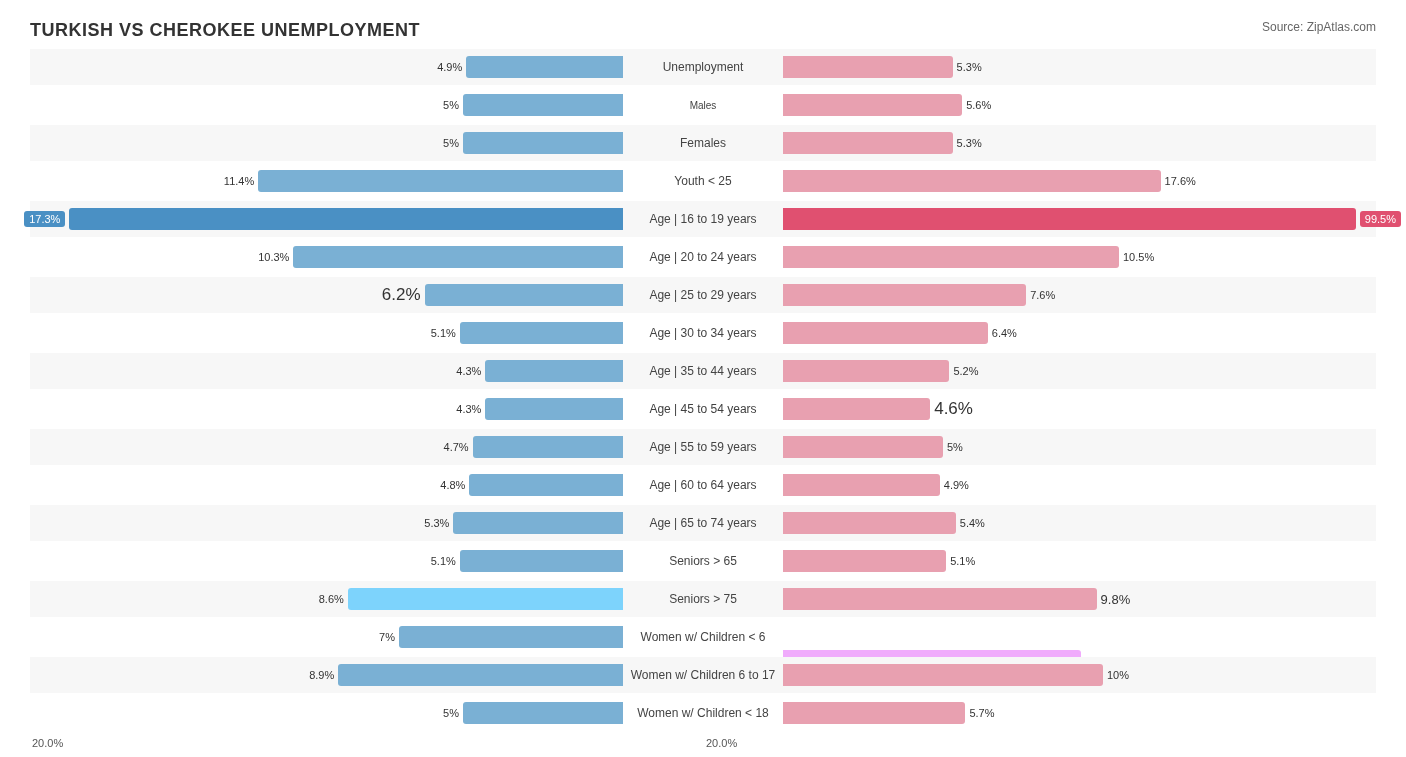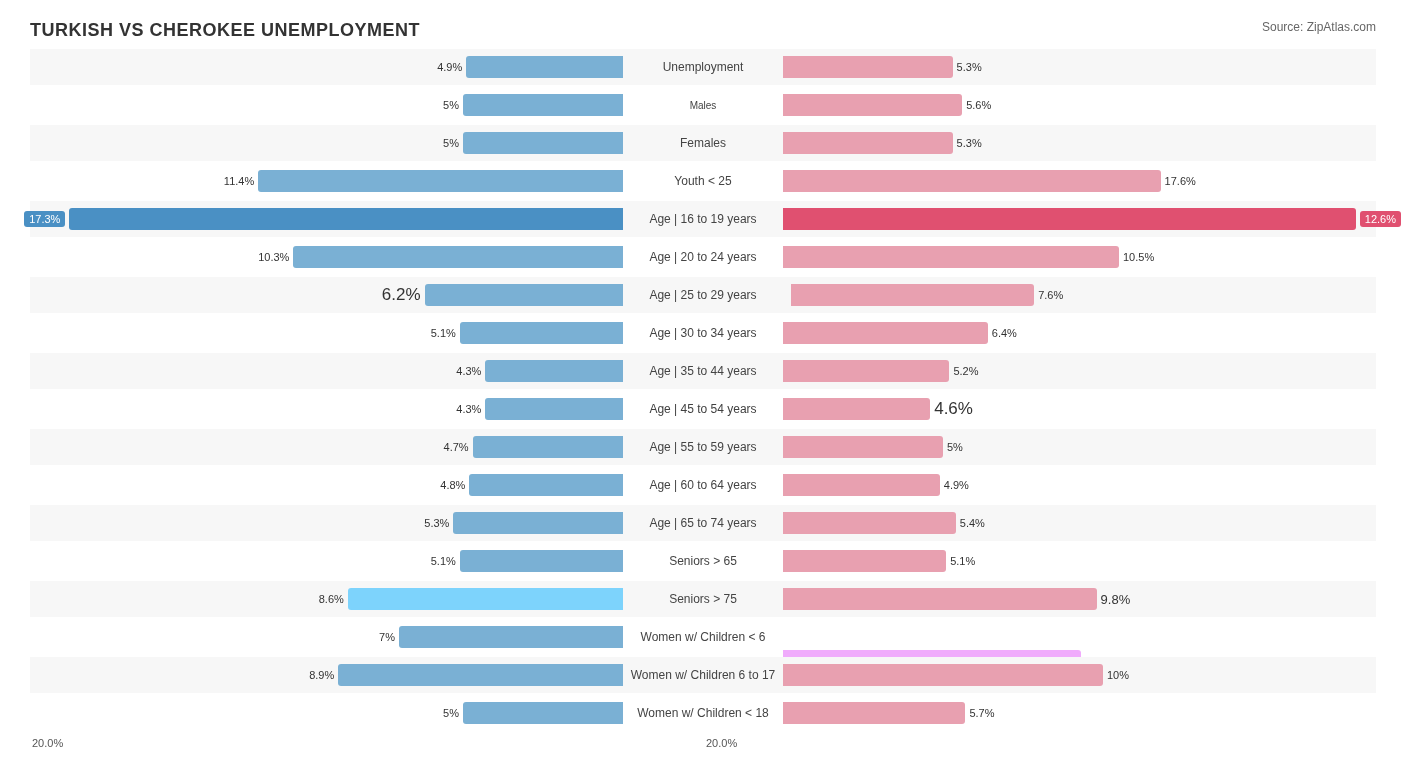--- a/index.html
+++ b/index.html
@@ -222,21 +222,21 @@
       <div class="left-section" style="position:relative; flex:1; display:flex; align-items:center; justify-content:flex-end; height:100%; padding-right:2px;">
         <div class="bar-turkish highlight" style="width:553.6px; background:#4a90c4; height:22px; border-radius:3px 0 0 3px; position:absolute; right:0; display:flex; align-items:center;">
           <span class="bar-label-left highlight" style="position:absolute; right:calc(100% + 4px); font-size:11px; color:#fff; white-space:nowrap; background:#4a90c4;padding:2px 5px;border-radius:3px;">17.3%</span>
         </div>
       </div>
       <div style="width:160px; display:flex; align-items:center; justify-content:center; z-index:10; position:relative;">
         <span class="center-label" style="font-size:12px; color:#444; white-space:nowrap; text-align:center;">Age | 16 to 19 years</span>
       </div>
       <div class="right-section" style="position:relative; flex:1; display:flex; align-items:center; justify-content:flex-start; height:100%; padding-left:2px;">
         <div class="bar-cherokee highlight" style="width:572.8px; background:#e05070; height:22px; border-radius:0 3px 3px 0; position:absolute; left:0; display:flex; align-items:center;">
-          <span class="bar-label-right highlight" style="position:absolute; left:calc(100% + 4px); font-size:11px; color:#fff; white-space:nowrap; background:#e05070;padding:2px 5px;border-radius:3px;">12.6%</span>
+          <span class="bar-label-right highlight" style="position:absolute; left:calc(100% + 4px); font-size:11px; color:#fff; white-space:nowrap; background:#e05070;padding:2px 5px;border-radius:3px;">99.5%</span>
         </div>
       </div>
     </div>
       <div class="row">
       <div class="left-section" style="position:relative; flex:1; display:flex; align-items:center; justify-content:flex-end; height:100%; padding-right:2px;">
         <div class="bar-turkish " style="width:329.6px; background:#7ab0d4; height:22px; border-radius:3px 0 0 3px; position:absolute; right:0; display:flex; align-items:center;">
           <span class="bar-label-left" style="position:absolute; right:calc(100% + 4px); font-size:11px; color:#333; white-space:nowrap; ">10.3%</span>
         </div>
       </div>
       <div style="width:160px; display:flex; align-items:center; justify-content:center; z-index:10; position:relative;">
@@ -251,21 +251,21 @@
       <div class="row">
       <div class="left-section" style="position:relative; flex:1; display:flex; align-items:center; justify-content:flex-end; height:100%; padding-right:2px;">
         <div class="bar-turkish " style="width:198.4px; background:#7ab0d4; height:22px; border-radius:3px 0 0 3px; position:absolute; right:0; display:flex; align-items:center;">
           <span class="bar-label-left" style="position:absolute; right:calc(100% + 4px); font-size:17px; color:#333; white-space:nowrap; ">6.2%</span>
         </div>
       </div>
       <div style="width:160px; display:flex; align-items:center; justify-content:center; z-index:10; position:relative;">
         <span class="center-label" style="font-size:12px; color:#444; white-space:nowrap; text-align:center;">Age | 25 to 29 years</span>
       </div>
       <div class="right-section" style="position:relative; flex:1; display:flex; align-items:center; justify-content:flex-start; height:100%; padding-left:2px;">
-        <div class="bar-cherokee " style="width:243.2px; background:#e8a0b0; height:22px; border-radius:0 3px 3px 0; position:absolute; left:8px; display:flex; align-items:center;">
+        <div class="bar-cherokee " style="width:243.2px; background:#e8a0b0; height:22px; border-radius:0 3px 3px 0; position:absolute; left:0; display:flex; align-items:center;">
           <span class="bar-label-right" style="position:absolute; left:calc(100% + 4px); font-size:11px; color:#333; white-space:nowrap; ">7.6%</span>
         </div>
       </div>
     </div>
       <div class="row">
       <div class="left-section" style="position:relative; flex:1; display:flex; align-items:center; justify-content:flex-end; height:100%; padding-right:2px;">
         <div class="bar-turkish " style="width:163.2px; background:#7ab0d4; height:22px; border-radius:3px 0 0 3px; position:absolute; right:0; display:flex; align-items:center;">
           <span class="bar-label-left" style="position:absolute; right:calc(100% + 4px); font-size:11px; color:#333; white-space:nowrap; ">5.1%</span>
         </div>
       </div>

